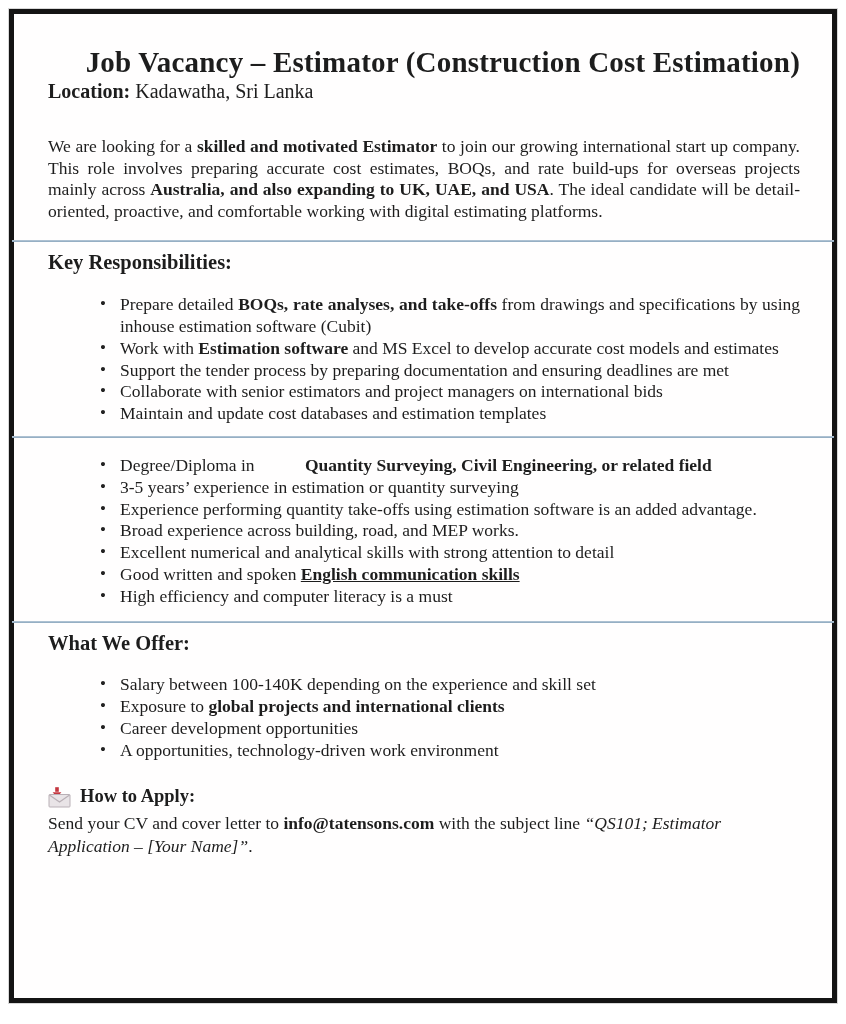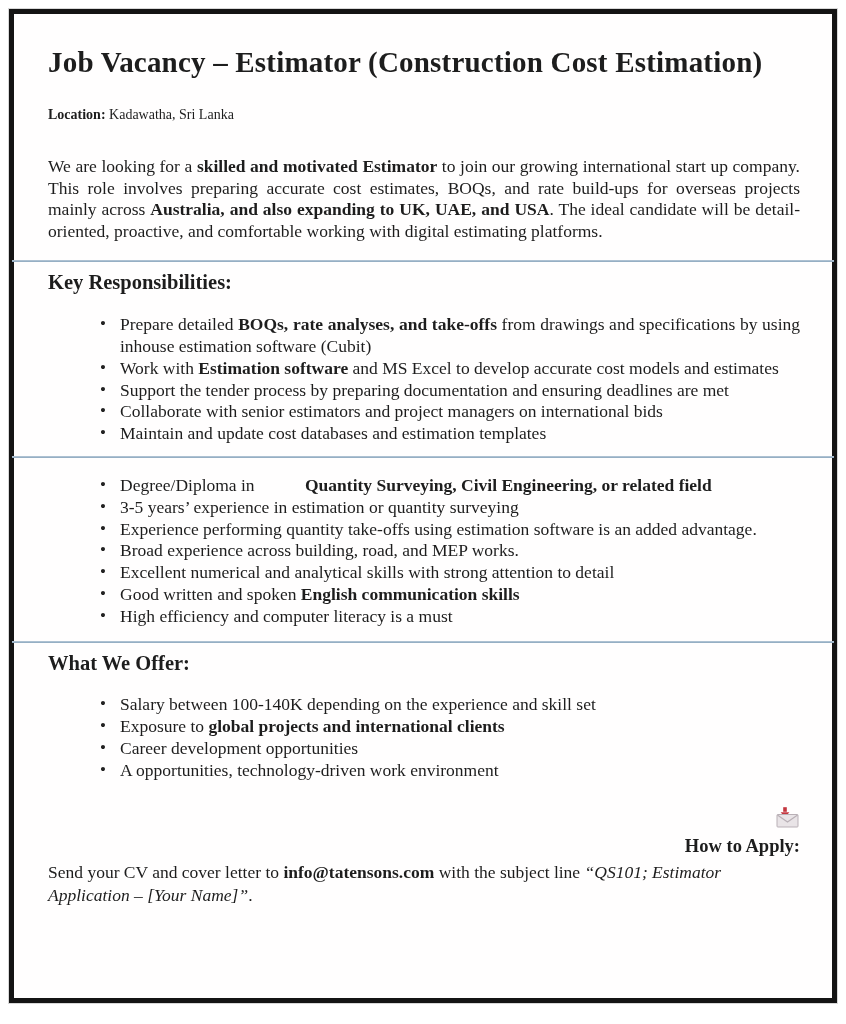--- a/index.html
+++ b/index.html
@@ -25,24 +25,24 @@
     padding:0 32px 0 34px;
     height:100%;
     box-sizing:border-box;
   }
   .doc-title{
     margin:31px 0 0 0;
     font-size:29px;
     font-weight:bold;
     letter-spacing:0.2px;
     line-height:1.2;
+    text-align:right;
   }
   .location-line{
-    margin-top:27px;
-    font-size:14px;
+    font-size:20px;
   }
   .intro{
     margin-top:33px;
     font-size:17.5px;
     line-height:21.8px;
     text-align:justify;
   }
   .divider{
     border:none;
     height:2px;
@@ -72,23 +72,22 @@
     left:0;top:-1px;
     font-size:17px;
     color:#222;
   }
   ul.justify li{ text-align:justify; }
   .apply-heading{
     margin-top:25px;
     font-size:18.5px;
     font-weight:bold;
     display:flex;
-    align-items:flex-end;
+    align-items:flex-start;
     gap:8px;
-    flex-direction:column;
   }
   .apply-body{
     margin-top:4px;
     font-size:17.5px;
     line-height:22.5px;
   }
   .mail-icon{ display:inline-block; width:24px; height:22px; flex:0 0 auto; }
 </style>
 </head>
 <body>
@@ -113,21 +112,21 @@
           <li><span>Maintain and update cost databases and estimation templates</span></li>
         </ul>
 
       <hr class="divider" style="margin-top:11px;">
       <ul class="bullets">
           <li><span>Degree/Diploma in </span><span style="font-weight: bold; margin-left: 46px;">Quantity Surveying, Civil Engineering, or related field</span></li>
           <li><span>3-5 years’ experience in estimation or quantity surveying</span></li>
           <li><span>Experience performing quantity take-offs using estimation software is an added advantage.</span></li>
           <li><span>Broad experience across building, road, and MEP works.</span></li>
           <li><span>Excellent numerical and analytical skills with strong attention to detail</span></li>
-          <li><span>Good written and spoken </span><span style="font-weight: bold;">English communication skills</span></li>
+          <li><span>Good written and spoken </span><span style="font-weight: bold; text-decoration: underline;">English communication skills</span></li>
           <li><span>High efficiency and computer literacy is a must</span></li>
         </ul>
 
       <hr class="divider" style="margin-top:13px;">
       <h2 class="section-heading">What We Offer:</h2>
       <ul class="bullets">
           <li><span>Salary between 100-140K depending on the experience and skill set</span></li>
           <li><span>Exposure to </span><span style="font-weight: bold;">global projects and international clients</span></li>
           <li><span>Career development opportunities</span></li>
           <li><span>A opportunities, technology-driven work environment</span></li>

